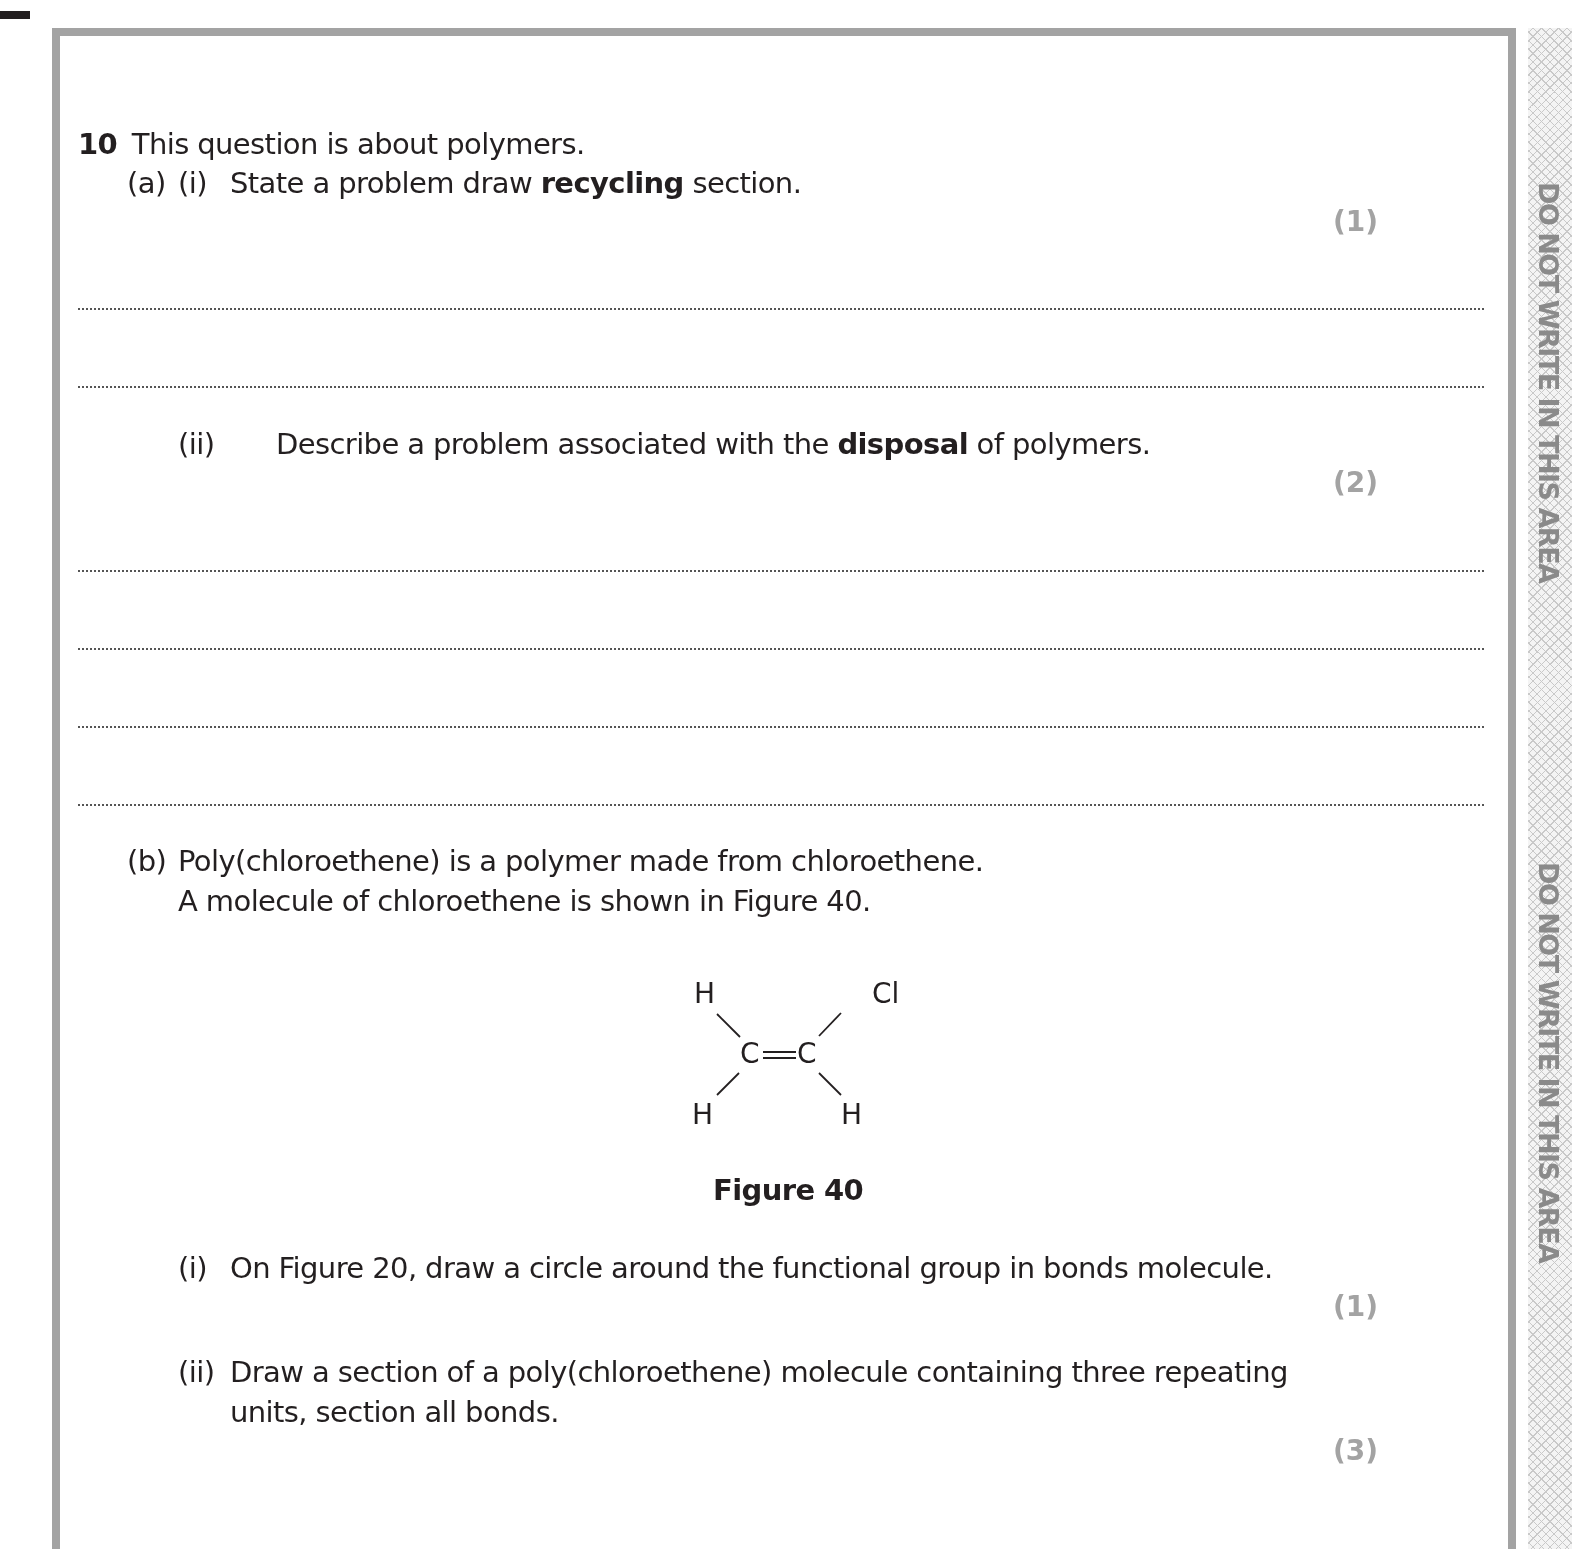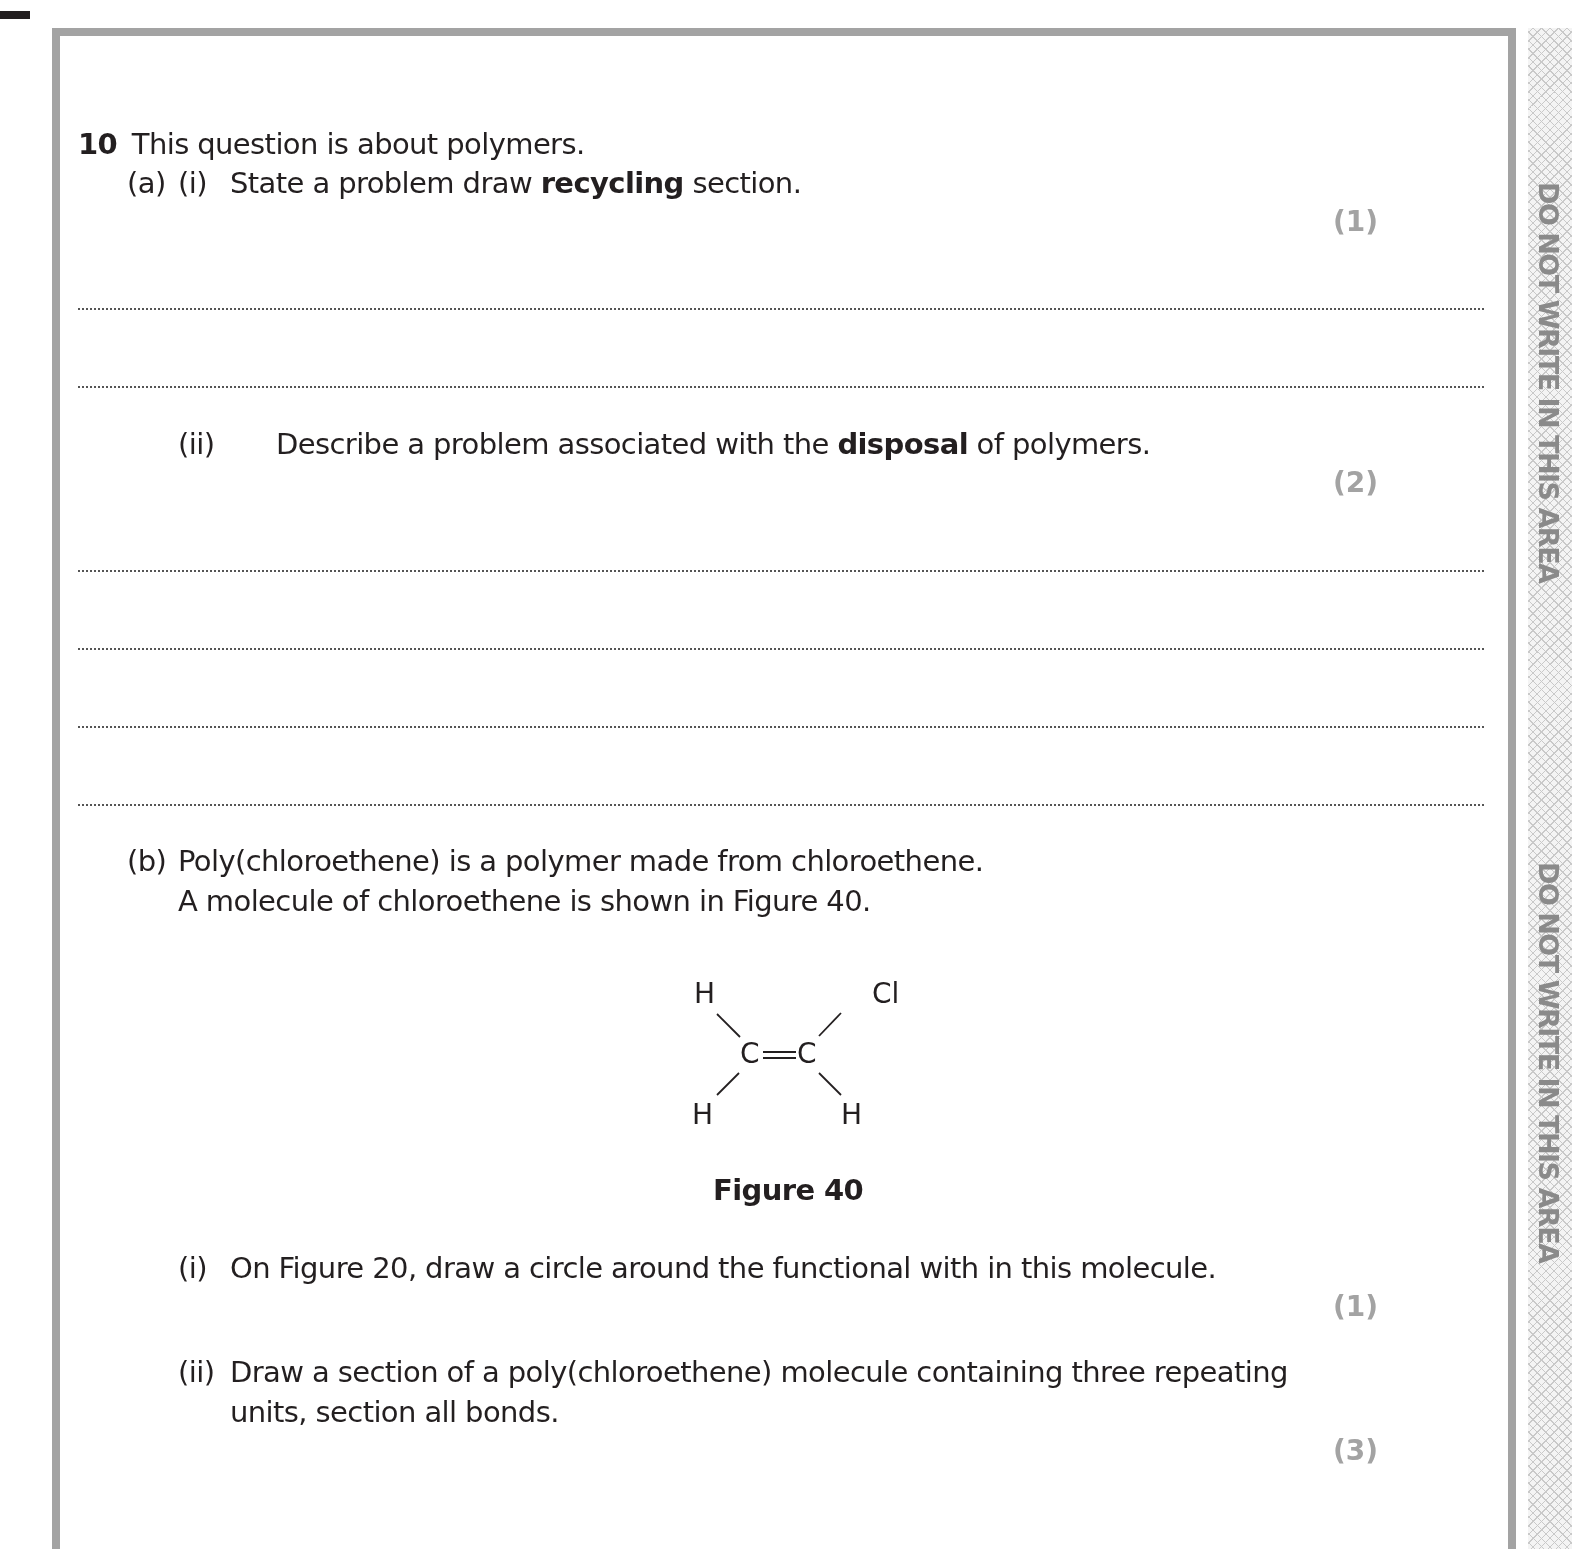--- a/index.html
+++ b/index.html
@@ -80,21 +80,21 @@
       <line x1="739" y1="1073" x2="717" y2="1095"></line>
       <line x1="819" y1="1073" x2="841" y2="1095"></line>
       <line x1="763" y1="1052" x2="796" y2="1052"></line>
       <line x1="763" y1="1058" x2="796" y2="1058"></line>
     </g>
   </svg>
 </div>
 <div class="t b" style="left:713px; top:1173px;">Figure 40</div>
 
 <div class="t" style="left:178px; top:1251px;">(i)</div>
-<div class="t" style="left:230px; top:1251px;">On Figure 20, draw a circle around the functional with in this molecule.</div>
+<div class="t" style="left:230px; top:1251px;">On Figure 20, draw a circle around the functional group in bonds molecule.</div>
 <div class="marks" style="left:1333px; top:1290px;">(1)</div>
 
 <div class="t" style="left:178px; top:1355px;">(ii)</div>
 <div class="t" style="left:230px; top:1355px;">Draw a section of a poly(chloroethene) molecule containing three repeating</div>
 <div class="t" style="left:230px; top:1395px;">units, section all bonds.</div>
 <div class="marks" style="left:1333px; top:1434px;">(3)</div>
 
 <div style="position:absolute; left:78px; top:1480px; width:1406px; height:69px;"></div>
 
 </body></html>

